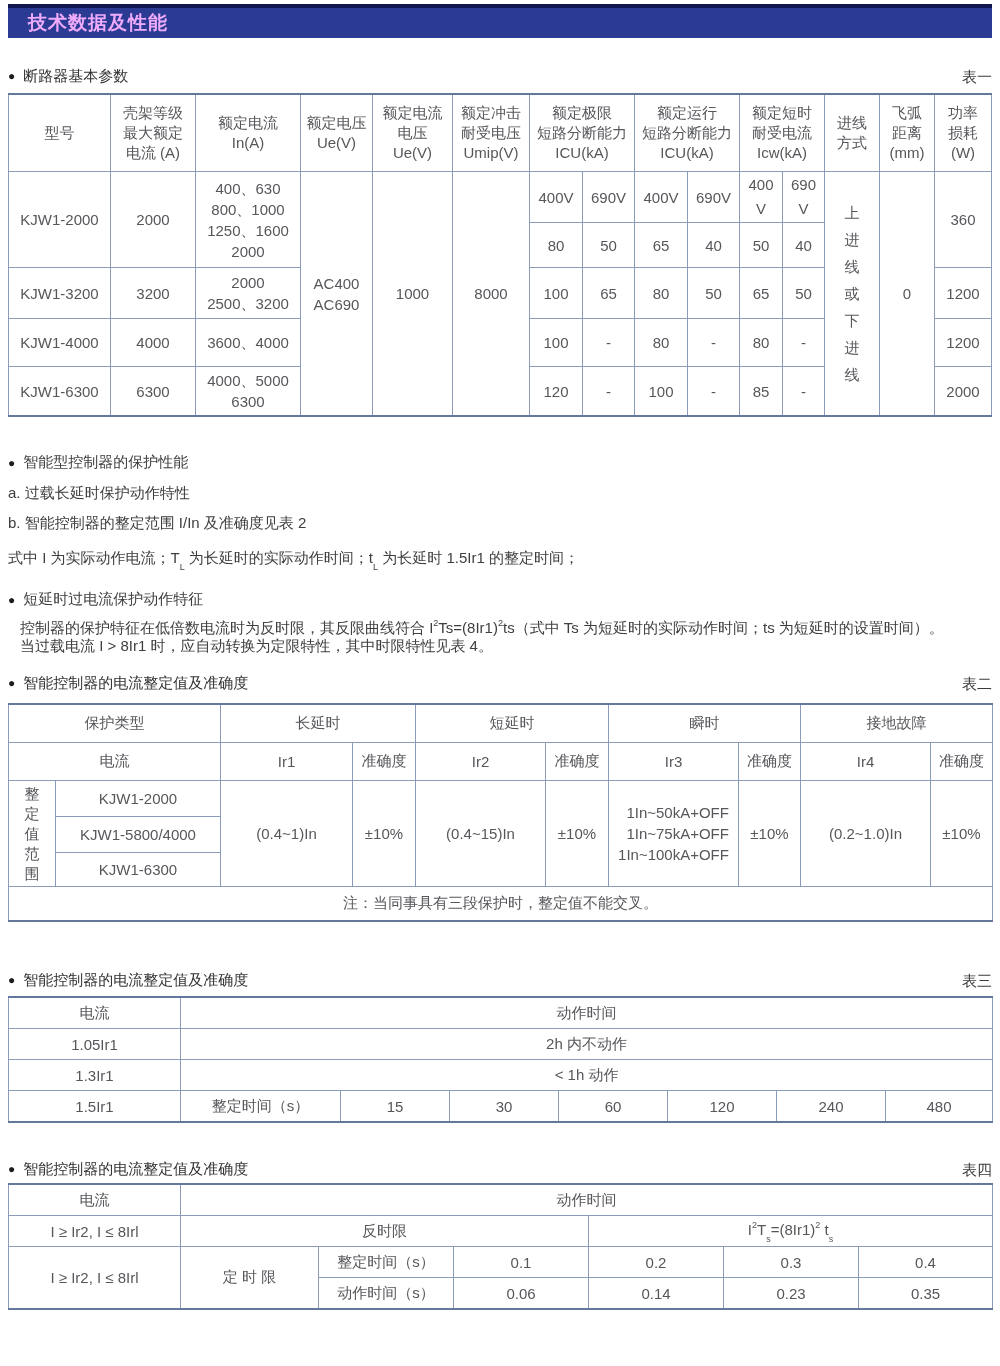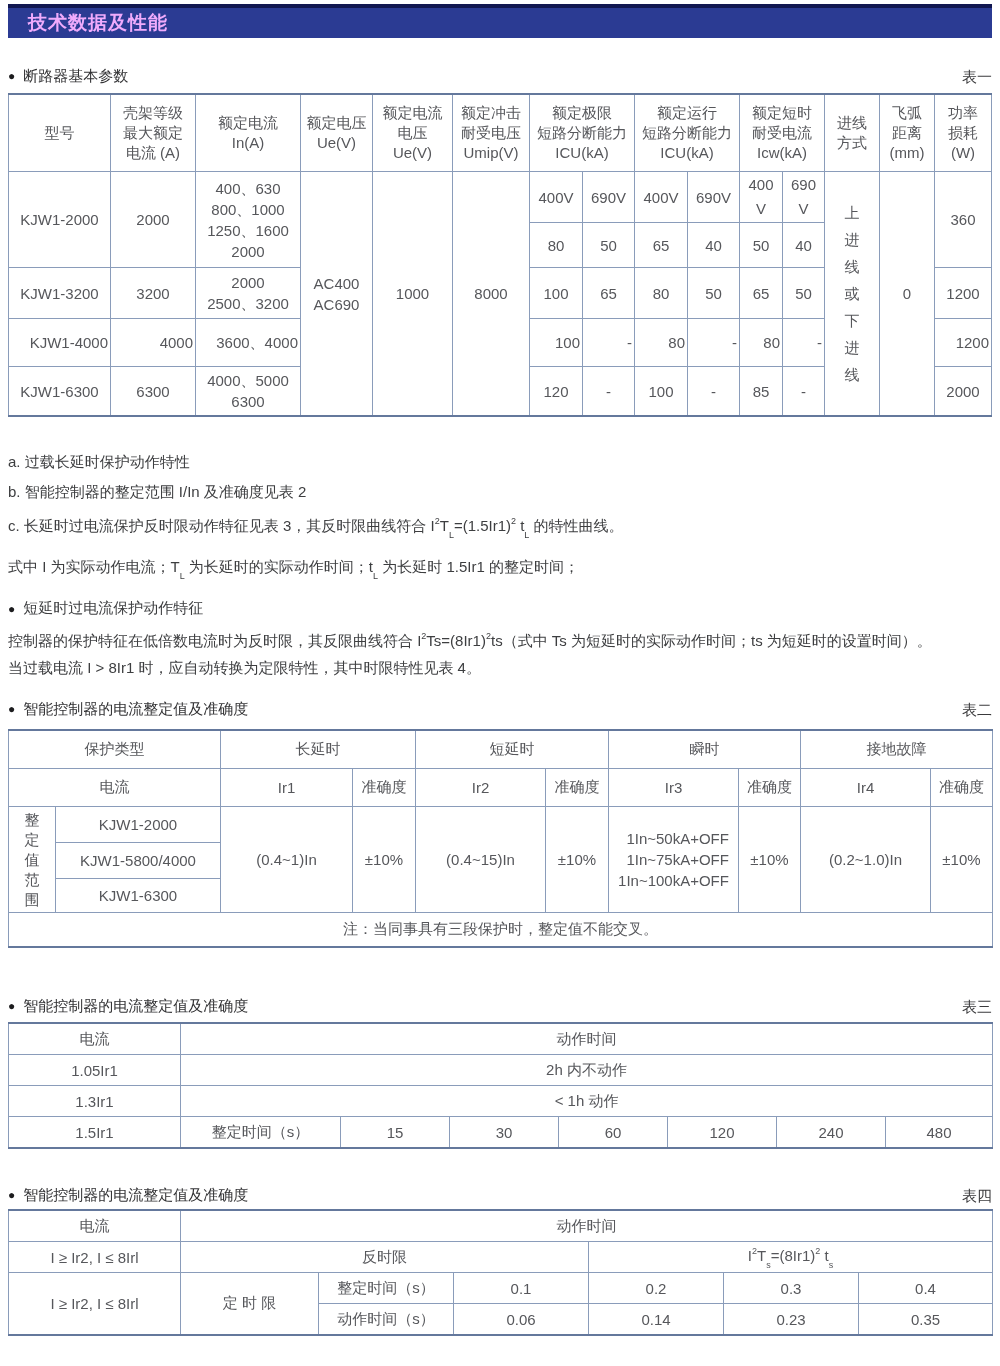--- a/index.html
+++ b/index.html
@@ -27,31 +27,31 @@
   .vcell{white-space:pre-line;line-height:27px;color:#56575b;}
   .vlabel{white-space:pre-line;line-height:20px;font-size:14px;}
   td.notecell{text-align:left;padding-left:12px;border-left:none;border-right:none;
               border-top:2px solid #64789c;color:#4a4b4e;}
   .leftblock{display:inline-block;text-align:right;}
 
   
   tr.h76 td{height:74px;}
   tr.h44 td{height:42px;}
   tr.h50 td{height:48px;}
-  tr.h47 td{height:45px;text-align:right;}
+  tr.h47 td{height:45px;}
   tr.h48 td{height:46px;}
   tr.h37 td{height:35px;}
   tr.h35 td{height:33px;}
   tr.h33 td{height:31px;}
   tr.h30 td{height:28px;}
 
   .notes{margin:30px 8px 0 8px;}
   .tline{font-size:15px;color:#3d3e40;line-height:30px;}
   .tline.sm{line-height:40px;}
-  .tline.p{line-height:27px;}
+  .tline.p{line-height:18px;margin-left:12px;}
   .nbullet{font-size:12px;color:#1c1c1e;margin-right:8px;}
   sup{font-size:9px;position:relative;top:-1px;}
   sub{font-size:9px;position:relative;top:3px;}
 
   .mt26{margin-top:26px;}
   .mb7{margin-bottom:7px;}
   .mt16{margin-top:16px;}
   .mb10{margin-bottom:10px;}
   .mt46{margin-top:46px;}
   .mb6{margin-bottom:6px;}
@@ -197,23 +197,25 @@
       <td>100</td>
       <td>-</td>
       <td>85</td>
       <td>-</td>
       <td>2000</td>
     </tr>
   </tbody>
     </table>
 
   <div class="notes">
+    <div class="tline">
+      <span class="nbullet">●</span><span>智能型控制器的保护性能</span>
+    </div>
     <div class="tline">a. 过载长延时保护动作特性</div>
     <div class="tline">b. 智能控制器的整定范围 I/In 及准确度见表 2</div>
-    <div class="tline"><span>c. 长延时过电流保护反时限动作特征见表 3，其反时限曲线符合 I</span><sup>2</sup><span>T</span><sub>L</sub><span>=(1.5Ir1)</span><sup>2</sup><span> t</span><sub>L</sub><span> 的特性曲线。</span></div>
     <div class="tline sm"><span>式中 I 为实际动作电流；T</span><sub>L</sub><span> 为长延时的实际动作时间；t</span><sub>L</sub><span> 为长延时 1.5Ir1 的整定时间；</span></div>
     <div class="tline">
       <span class="nbullet">●</span><span>短延时过电流保护动作特征</span>
     </div>
     <div class="tline p"><span>控制器的保护特征在低倍数电流时为反时限，其反限曲线符合 I</span><sup>2</sup><span>Ts=(8Ir1)</span><sup>2</sup><span>ts（式中 Ts 为短延时的实际动作时间；ts 为短延时的设置时间）。</span></div>
     <div class="tline p">当过载电流 I &gt; 8Ir1 时，应自动转换为定限特性，其中时限特性见表 4。</div>
   </div>
 
   <div class="secrow mt16 mb10">
     <span class="bullet">●</span>

